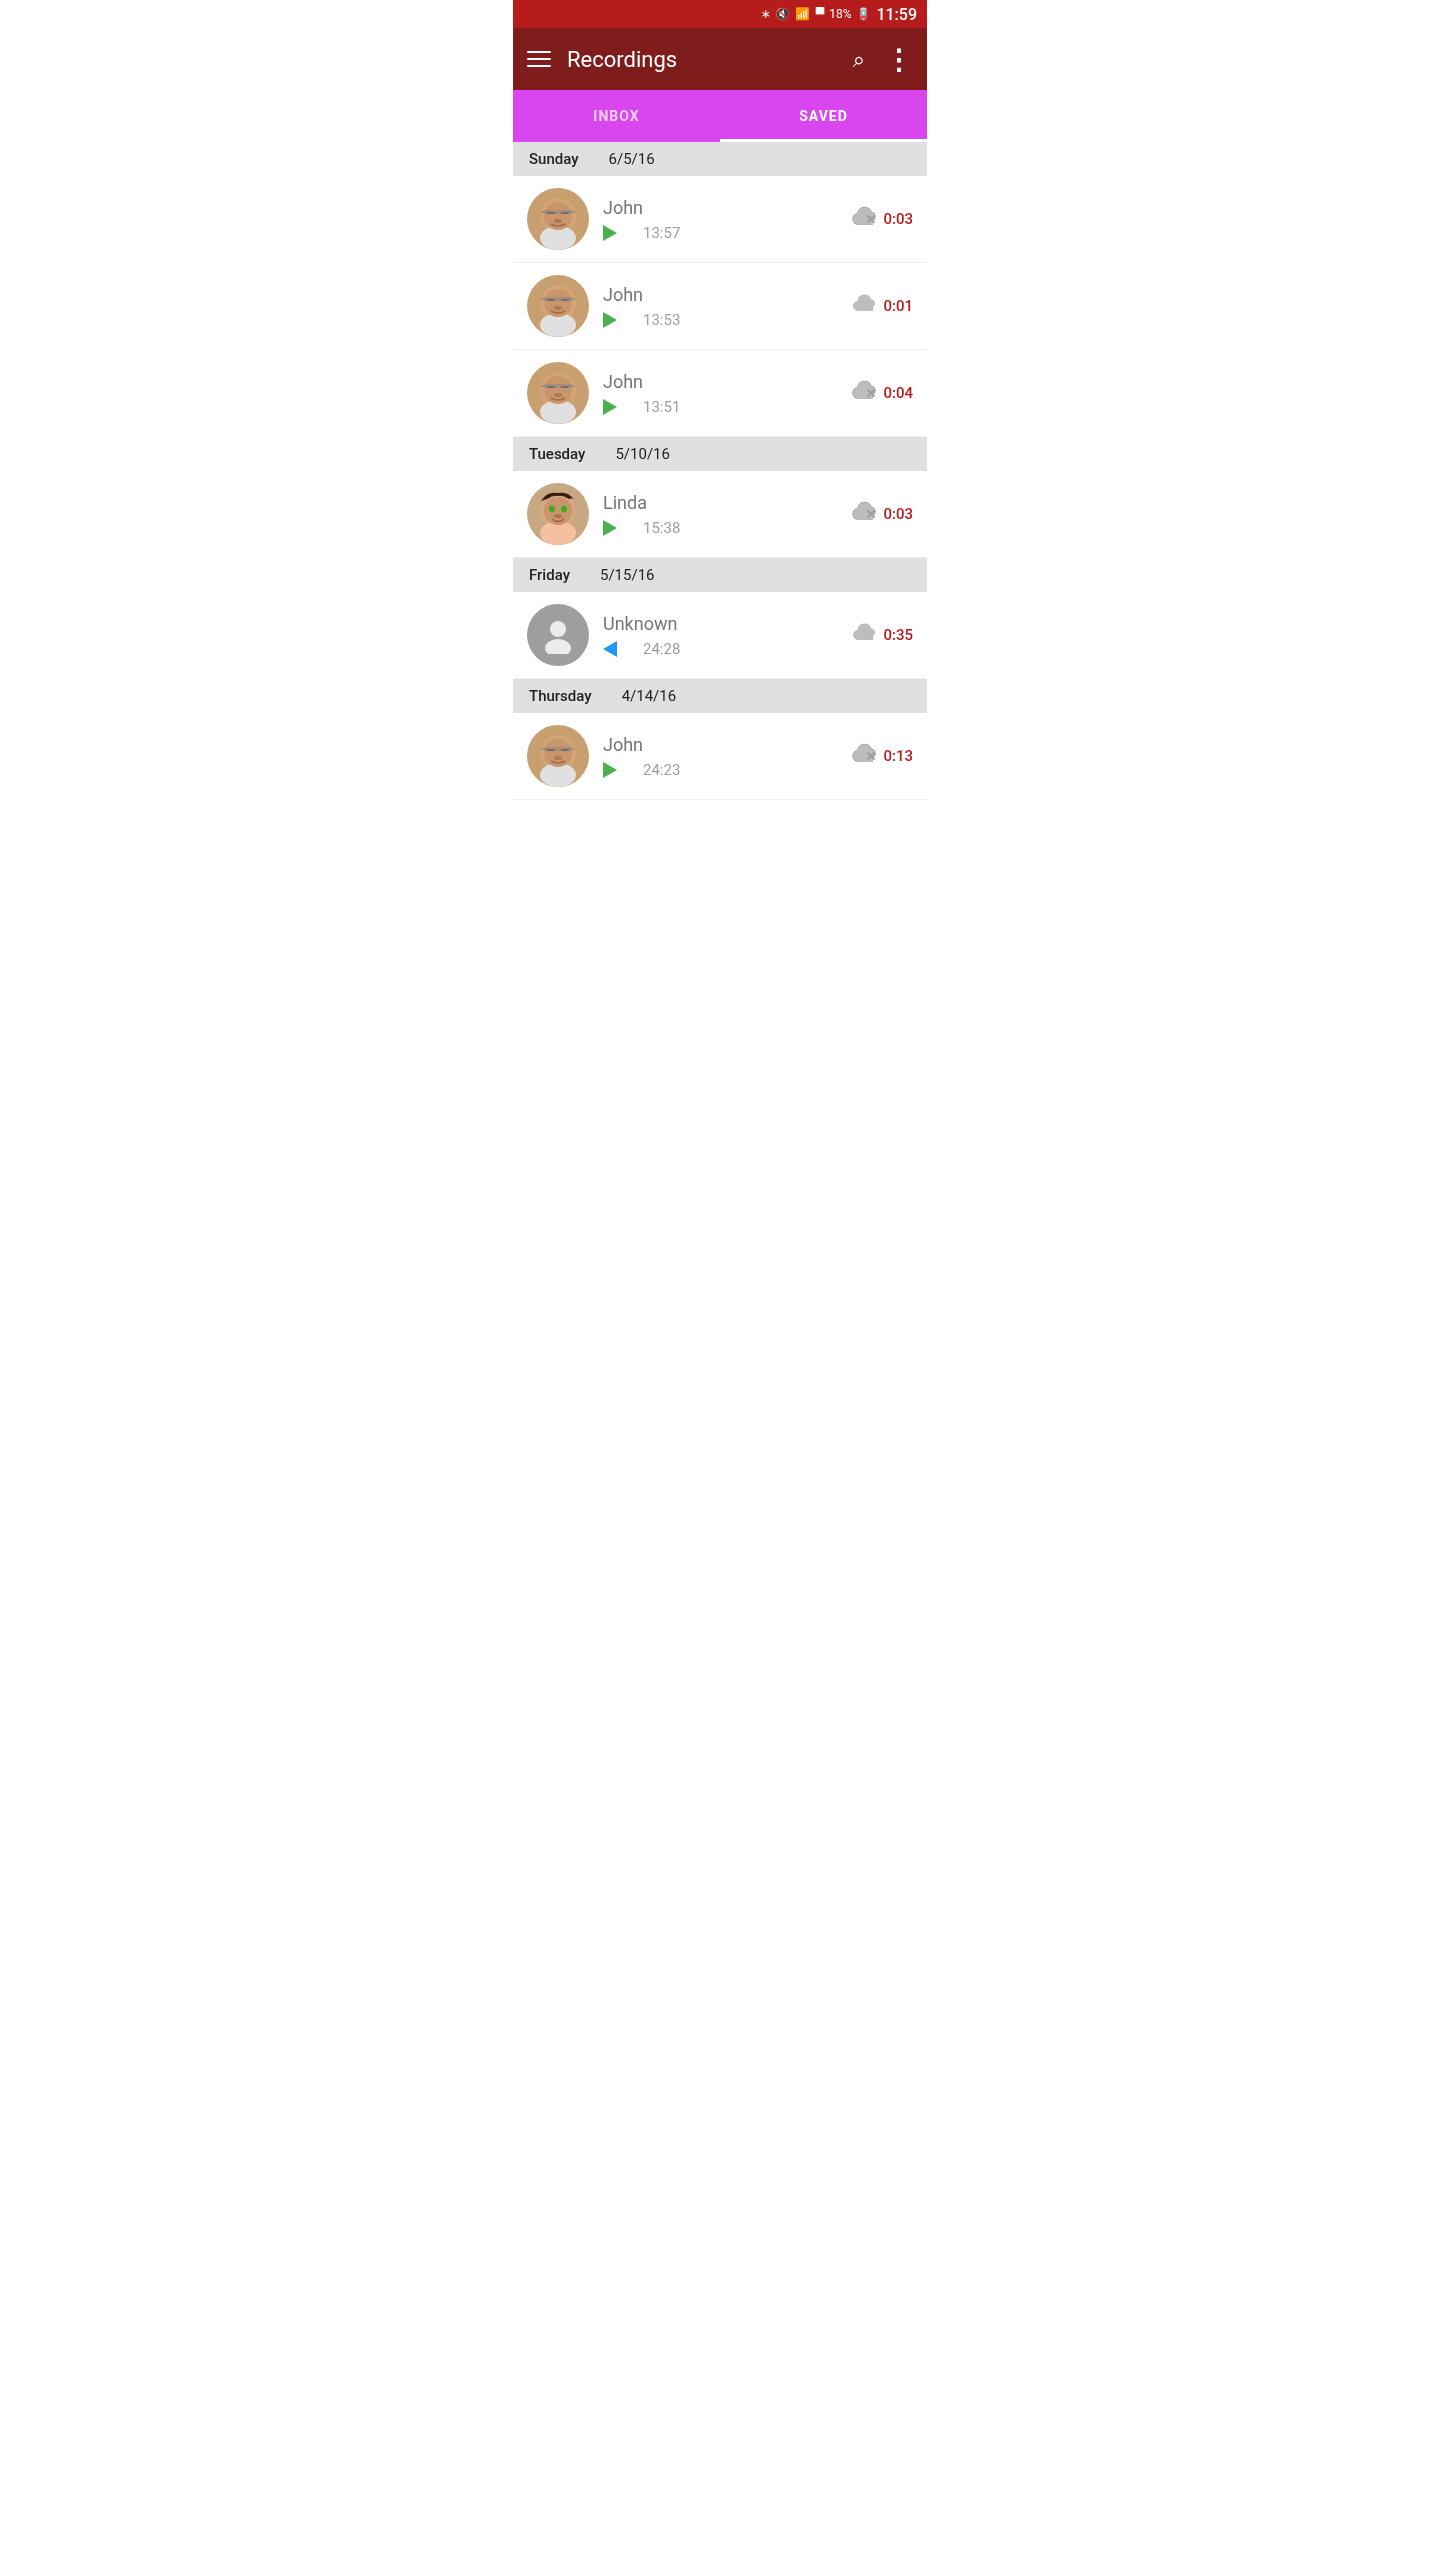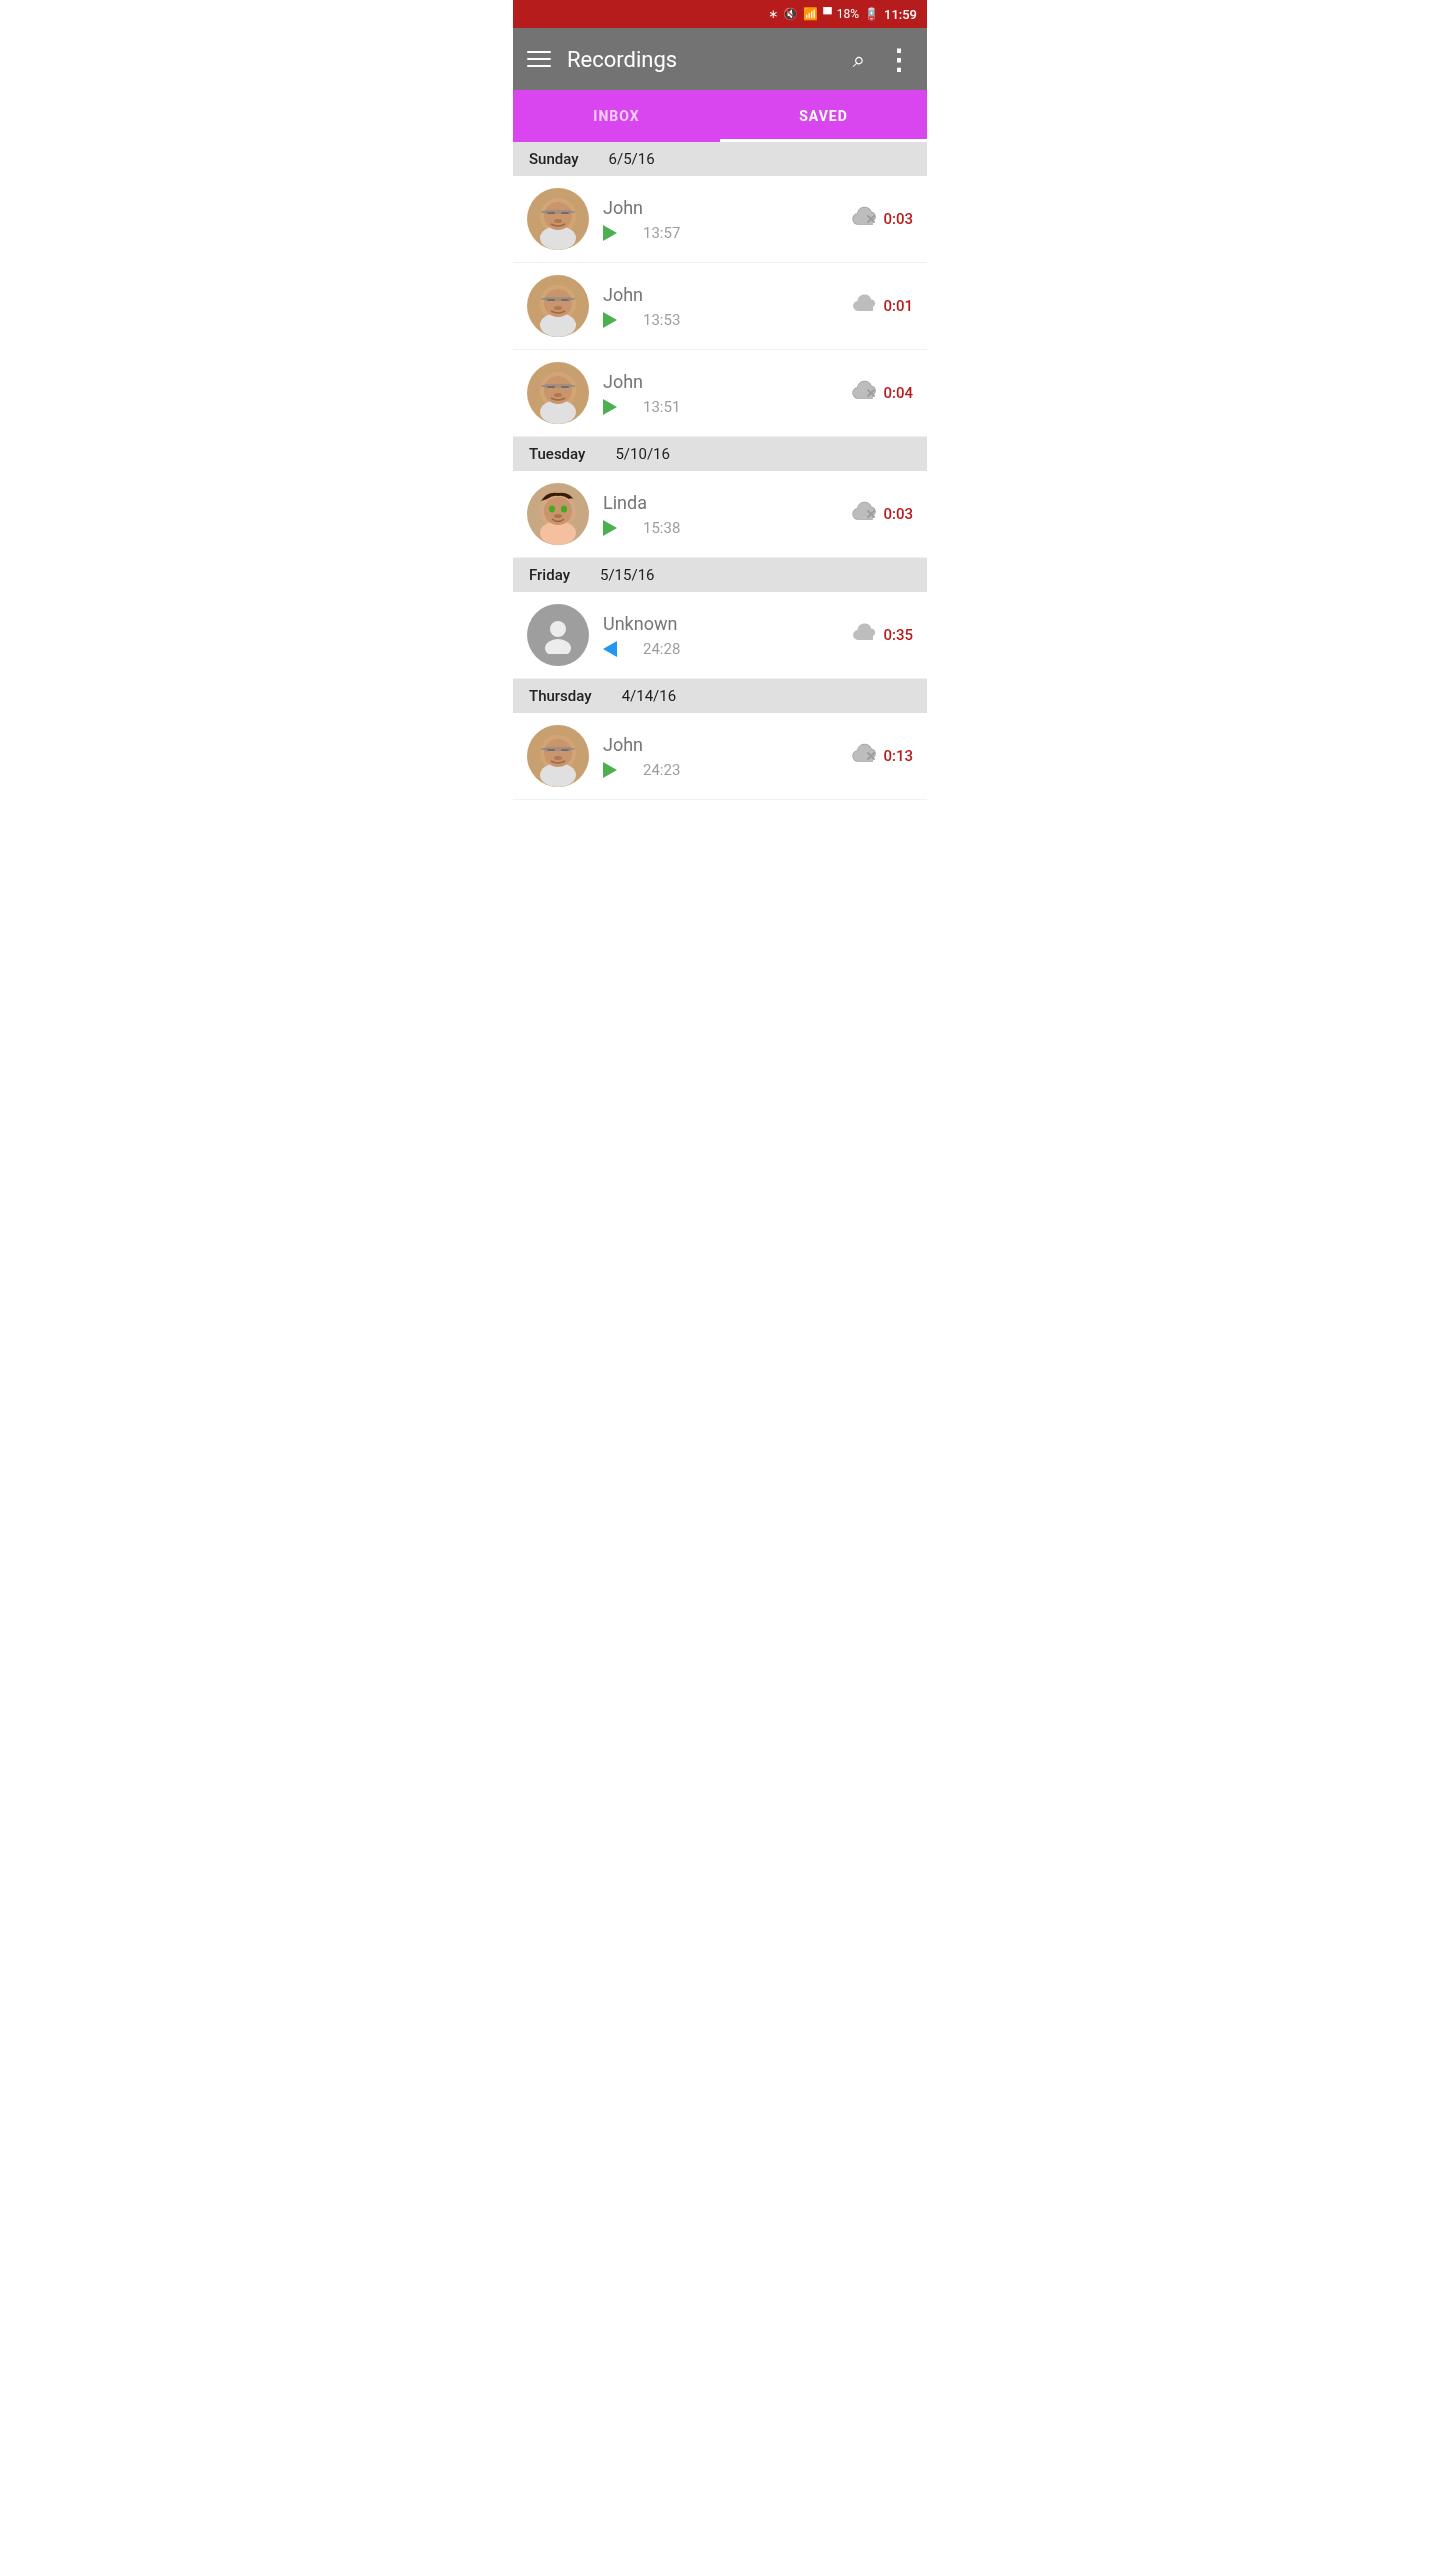--- a/index.html
+++ b/index.html
@@ -23,36 +23,36 @@
       padding: 0 10px;
       gap: 6px;
     }
     .status-icons {
       display: flex;
       align-items: center;
       gap: 5px;
     }
     .status-time {
       color: #fff;
-      font-size: 13px;
+      font-size: 16px;
       font-weight: 500;
       text-align: right;
     }
     .status-icon {
       color: #fff;
       font-size: 12px;
     }
     .battery-text {
       color: #fff;
       font-size: 12px;
     }
 
     
     .app-bar {
-      background: #737373;
+      background: #7f1d1d;
       height: 62px;
       display: flex;
       align-items: center;
       padding: 0 14px;
     }
     .app-bar-menu {
       color: #fff;
       font-size: 22px;
       cursor: pointer;
       margin-right: 16px;

